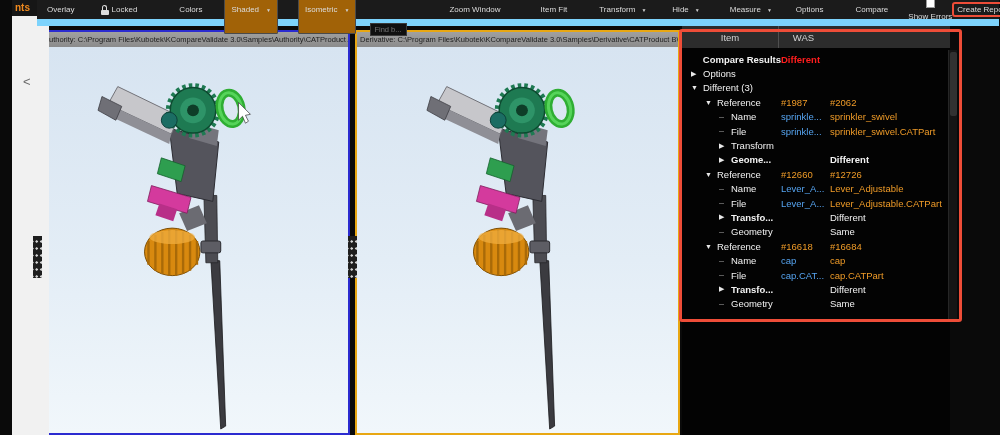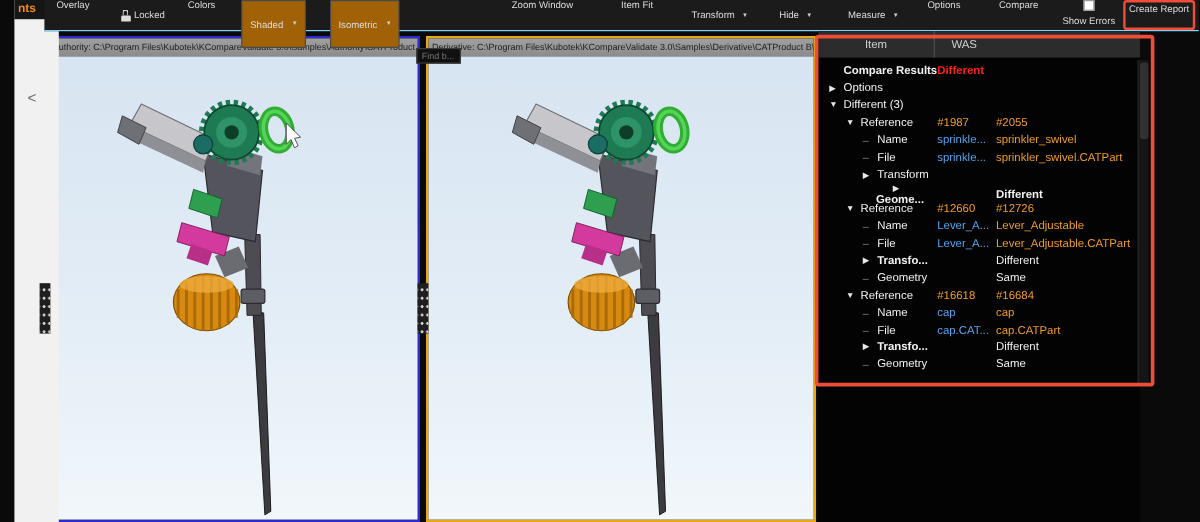--- a/index.html
+++ b/index.html
@@ -8,21 +8,21 @@
   .stage { position:relative; width:1000px; height:435px; background:#0a0a0a; }
 
   
   .left-strip { position:absolute; left:12px; top:0; width:37px; height:435px; background:#f1f1f1; z-index:2; }
   .corner-tab { position:absolute; left:0; top:0; width:35px; height:16px; background:#161616;
                 color:#f08a1e; font-size:10px; font-weight:bold; line-height:15px; padding-left:3px; }
   .collapse-chevron { position:absolute; left:11px; top:74px; color:#6b6b6b; font-size:13px; cursor:pointer; }
 
   
   .toolbar { position:absolute; left:37px; top:0; width:962px; height:26px; background:#1b1b1b;
-             border-bottom:1px solid #7dd3fc; display:flex; color:#dcdcdc;
+             border-bottom:7px solid #7dd3fc; display:flex; align-items:center; color:#dcdcdc;
              font-size:8px; white-space:nowrap; z-index:3; }
   .tb-item { cursor:pointer; }
   .lock-group { display:flex; align-items:center; gap:3px; margin-left:26px; cursor:pointer; }
   .lock-icon { position:relative; width:8px; height:10px; display:inline-block; }
   .lock-icon .shackle { position:absolute; top:0; left:1.5px; width:5px; height:5px;
                         border:1.2px solid #ddd; border-bottom:none; border-radius:3px 3px 0 0; }
   .lock-icon .lbody { position:absolute; bottom:0; left:0; width:8px; height:5px; background:#ddd; border-radius:1px; }
   .combo { display:flex; align-items:center; gap:7px; border:1px solid #4a4a4a; background:#a16207;
            padding:19px 6px; border-radius:1px; cursor:pointer; }
   .dd-arrow { font-size:5px; color:#cfcfcf; }
@@ -90,21 +90,21 @@
 
   <div class="toolbar">
     <span class="tb-item" style="margin-left:10px">Overlay</span>
     <span class="lock-group">
       <span class="lock-icon">
           <span class="shackle"></span>
           <span class="lbody"></span>
         </span>
       <span>Locked</span>
     </span>
-    <span class="tb-item" style="margin-left:19px">Colors</span>
+    <span class="tb-item" style="margin-left:42px">Colors</span>
     <span class="combo" style="margin-left:22px">
       <span>Shaded</span>
       <span class="dd-arrow">▼</span>
     </span>
     <span class="combo" style="margin-left:20px">
       <span>Isometric</span>
       <span class="dd-arrow">▼</span>
     </span>
     <input class="find-input" style="margin-left: 14px; margin-top: 40px;" placeholder="Find b...">
     <span class="tb-item" style="margin-left:42px">Zoom Window</span>
@@ -220,21 +220,21 @@
     </div>
     <div class="cell was"></div>
     <div class="cell is"></div>
   </div>
         <div class="tree-row">
     <div class="cell item" style="padding-left: 21px;">
       <span class="expander">▼</span>
       <span class="lbl">Reference</span>
     </div>
     <div class="cell was c-orange">#1987</div>
-    <div class="cell is c-orange">#2055</div>
+    <div class="cell is c-orange">#2062</div>
   </div>
         <div class="tree-row">
     <div class="cell item" style="padding-left: 35px;">
       <span class="expander dash">–</span>
       <span class="lbl">Name</span>
     </div>
     <div class="cell was c-blue">sprinkle...</div>
     <div class="cell is c-orange">sprinkler_swivel</div>
   </div>
         <div class="tree-row">
@@ -247,21 +247,21 @@
   </div>
         <div class="tree-row">
     <div class="cell item" style="padding-left: 35px;">
       <span class="expander">▶</span>
       <span class="lbl">Transform</span>
     </div>
     <div class="cell was"></div>
     <div class="cell is"></div>
   </div>
         <div class="tree-row">
-    <div class="cell item" style="padding-left: 35px; flex-direction: column;">
+    <div class="cell item" style="padding-left: 35px;">
       <span class="expander">▶</span>
       <span class="lbl bold">Geome...</span>
     </div>
     <div class="cell was"></div>
     <div class="cell is c-white bold">Different</div>
   </div>
         <div class="tree-row">
     <div class="cell item" style="padding-left: 21px;">
       <span class="expander">▼</span>
       <span class="lbl">Reference</span>

